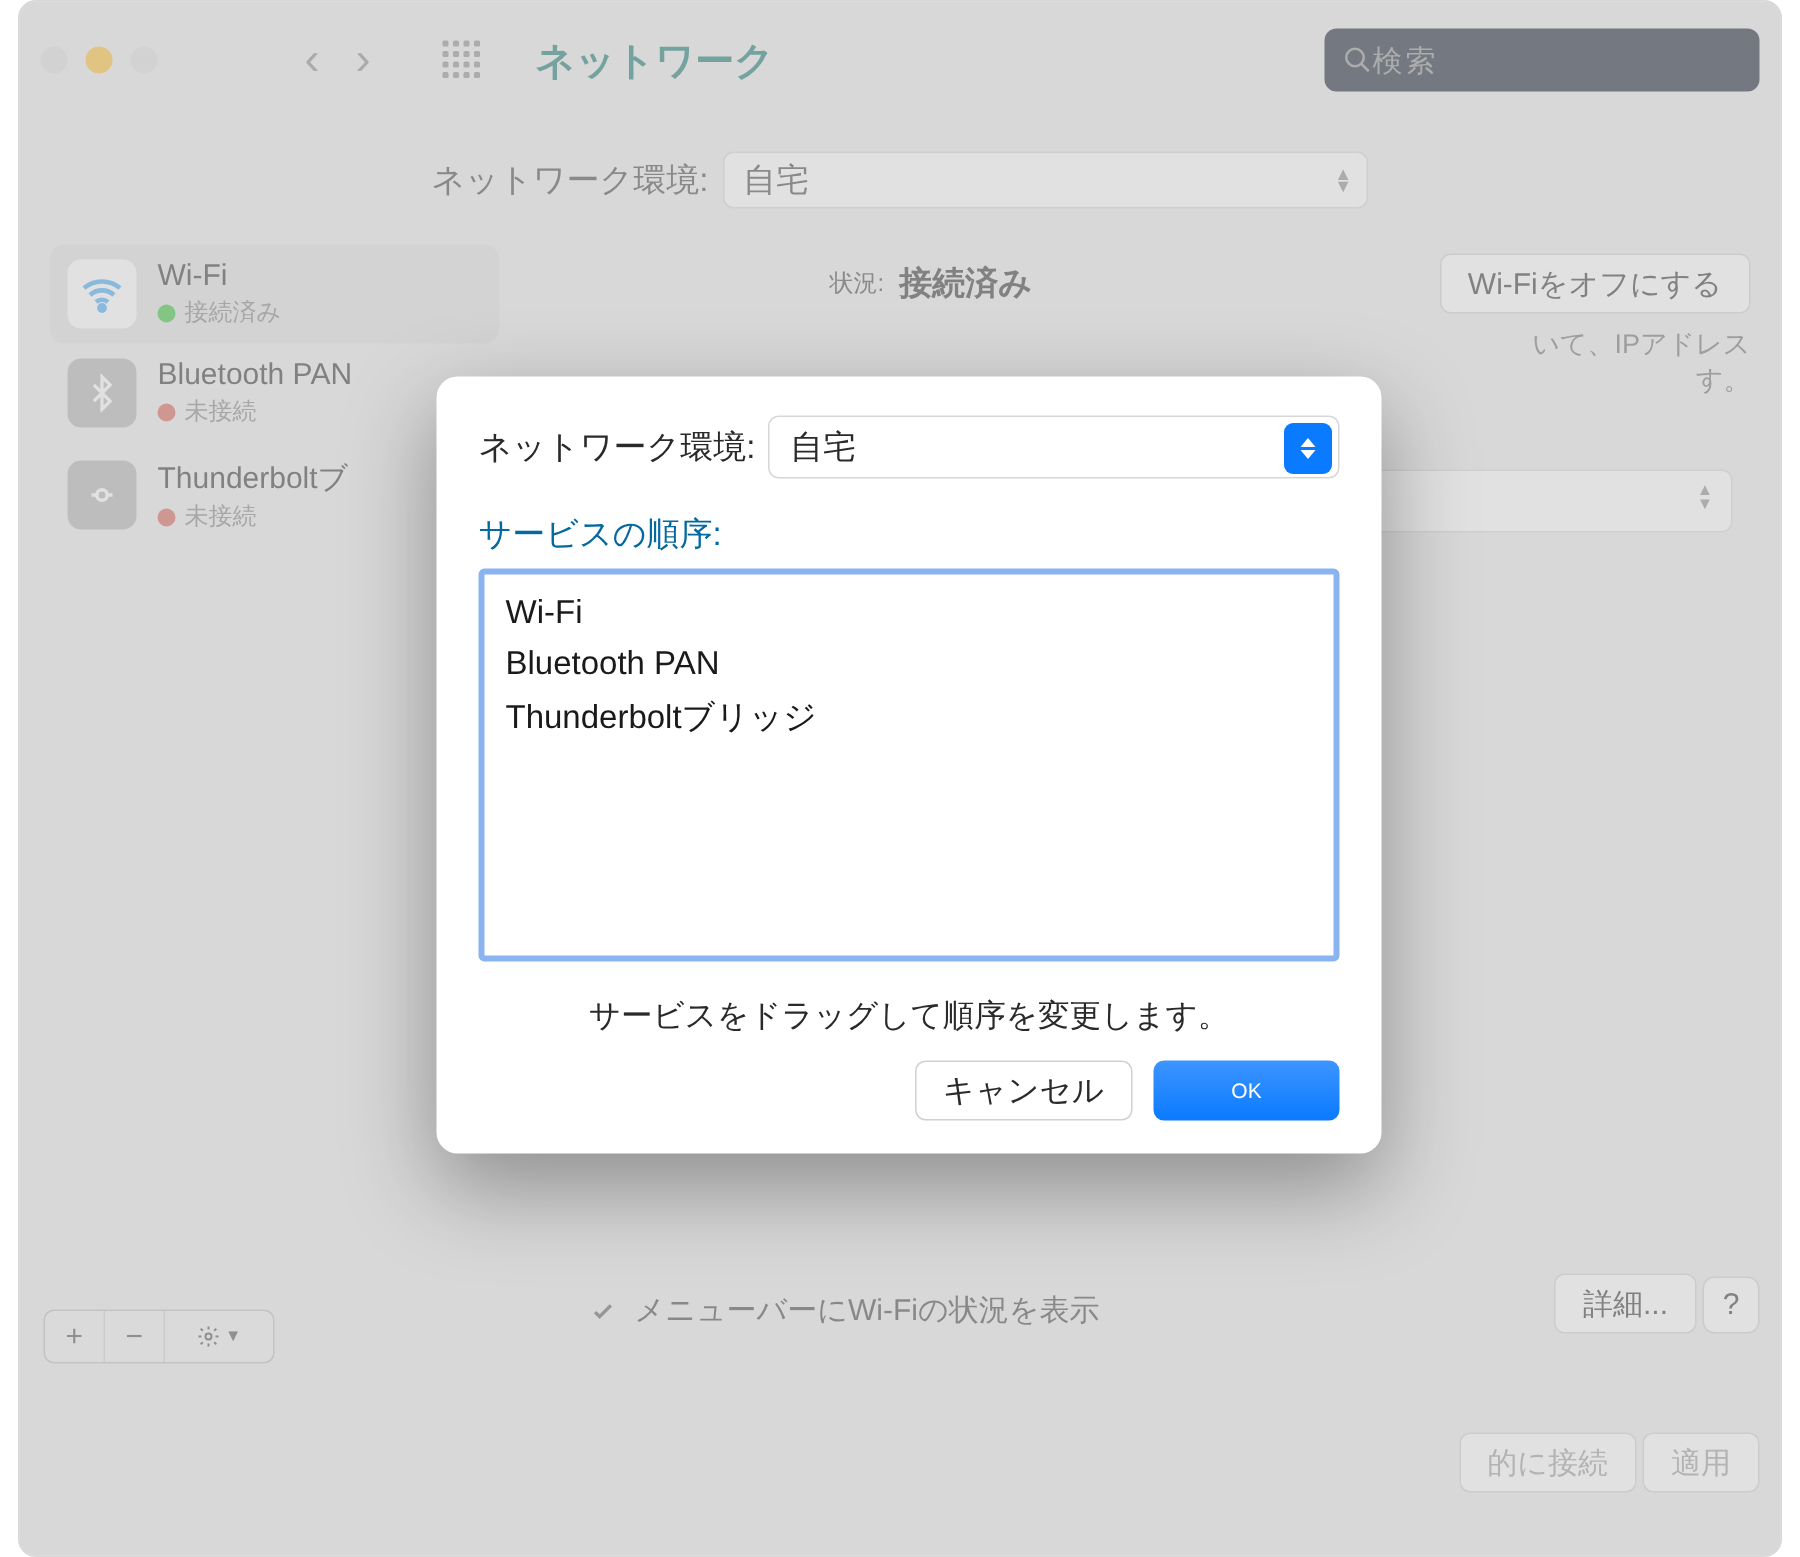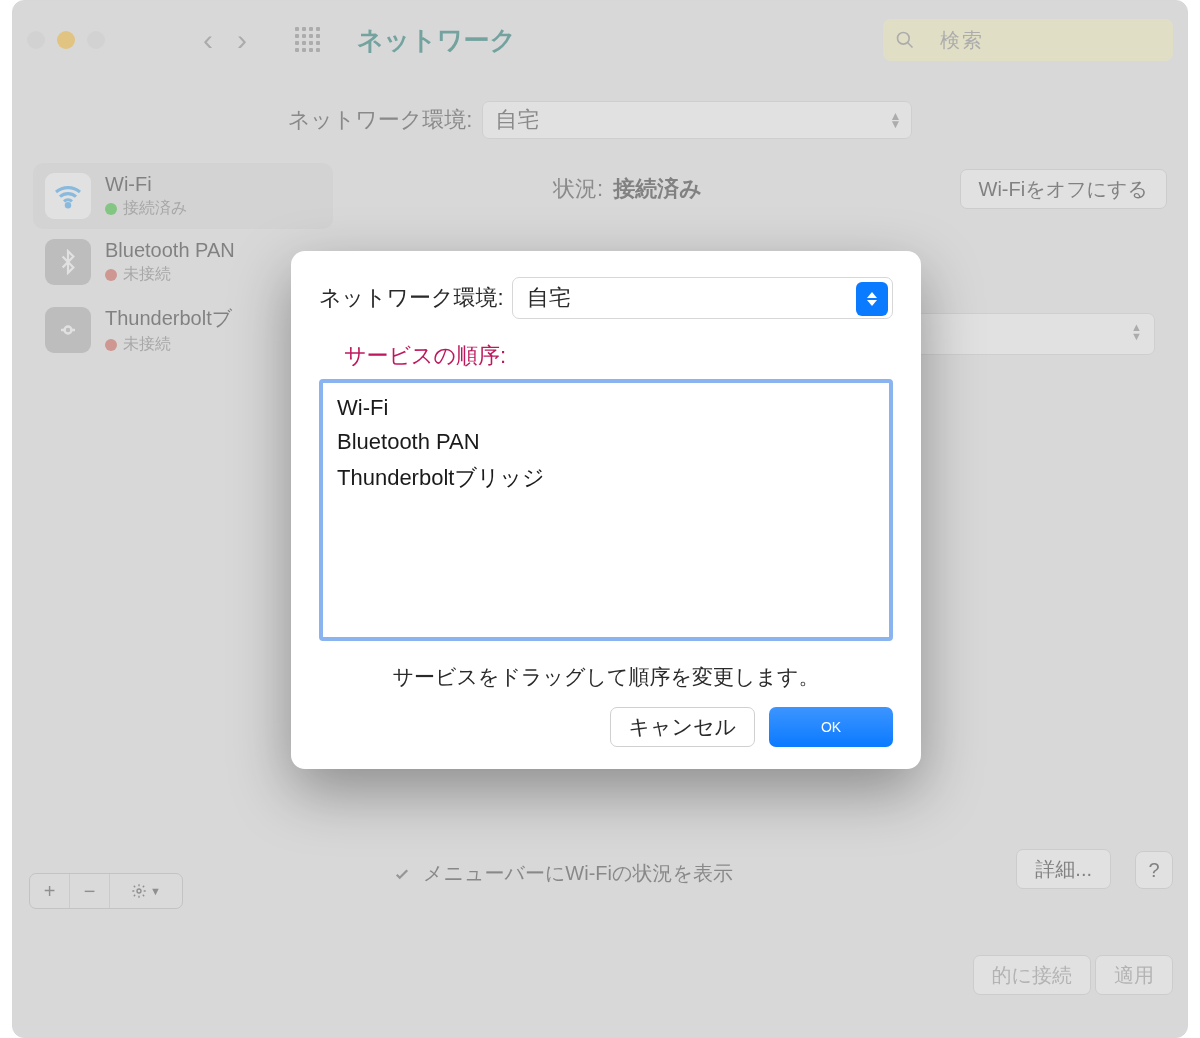--- a/index.html
+++ b/index.html
@@ -9,21 +9,21 @@
 
   
   .titlebar { height: 78px; display:flex; align-items:center; padding:0 14px; gap:8px; }
   .traffic { display:flex; gap:12px; align-items:center; margin-right: 90px;}
   .traffic span { width:18px; height:18px; border-radius:50%; background:#ddd; display:inline-block;}
   .traffic .yellow { background:#febc2e; }
   .navarrows { display:flex; gap:24px; color:#888; font-size:30px; margin-right:40px; }
   .grid-icon { width:26px; height:26px; display:grid; grid-template-columns:repeat(4,4px); grid-template-rows:repeat(4,4px); gap:3px; margin-right:28px;}
   .grid-icon i{ background:#8a8a8a; border-radius:1px;}
   .win-title{ font-size:26px; font-weight:600; color:#0f766e; flex:1;}
-  .searchbox{ width:290px; height:42px; background:#fef9c3; border-radius:8px; display:flex; align-items:center; padding:0 12px; color:#8a8a8a; gap:25px;}
+  .searchbox{ width:290px; height:42px; background:#0f172a; border-radius:8px; display:flex; align-items:center; padding:0 12px; color:#8a8a8a; gap:0;}
   .searchbox svg{ width:20px; height:20px; stroke:#8a8a8a; fill:none; stroke-width:2;}
   .searchbox span{ font-size:20px; letter-spacing:2px;}
 
   
   .content{ position:relative; padding:0 10px; height:calc(100% - 78px);}
   .loc-row{ display:flex; align-items:center; justify-content:center; gap:10px; padding:22px 0 24px; font-size:22px; color:#3c3c3c;}
   .loc-row .lbl{ text-align:right;}
   .loc-select{ width:430px; height:38px; background:#fff; border:1px solid #d7d7d7; border-radius:7px; display:flex; align-items:center; padding:0 12px; position:relative;}
   .loc-select .sel-caret{ position:absolute; right:10px; color:#8a8a8a; font-size:12px; line-height:8px; display:flex; flex-direction:column;}
 
@@ -46,51 +46,51 @@
   .dot.red{ background:#d65b4f;}
 
   .sidebar-controls{ position:absolute; left:16px; bottom:128px; display:flex; border:1px solid #bcbcbc; border-radius:7px; overflow:hidden; background:#efefef;}
   .sidebar-controls button{ width:40px; height:34px; border:none; border-right:1px solid #cfcfcf; background:transparent; font-size:20px; color:#4a4a4a; display:flex; align-items:center; justify-content:center;}
   .sidebar-controls button:last-child{ border-right:none; width:72px; gap:3px;}
   .sidebar-controls .chev{ font-size:11px;}
 
   
   .rightpane{ flex:1; position:relative;}
   .status-row{ display:flex; align-items:center; gap:10px; padding-top:6px;}
-  .status-row .lbl{ font-size:22px; color:#404040; margin-left:200px;}
+  .status-row .lbl{ font-size:16px; color:#404040; margin-left:200px;}
   .status-row .val{ font-size:22px; font-weight:600; color:#2a2a2a; flex:1;}
   .btn-flat{ height:40px; padding:0 18px; background:#fff; border:1px solid #d0d0d0; border-radius:7px; font-size:20px; color:#2a2a2a;}
   .sub-info{ margin-left:340px; font-size:18px; color:#6b6b6b; margin-top:8px;}
 
   .auto-select{ position:absolute; right:12px; top:150px; width:700px; height:42px; background:#fff; border:1px solid #d7d7d7; border-radius:7px;}
   .auto-select .sel-caret{ position:absolute; right:12px; top:9px; color:#8a8a8a; font-size:11px; line-height:9px; display:flex; flex-direction:column;}
 
   .opts{ position:absolute; right:10px; top:222px; width:480px; font-size:20px; color:#3b3b3b;}
   .opts .check-row{ display:flex; align-items:flex-start; gap:10px; margin-bottom:18px;}
   .opts .note{ font-size:17px; color:#7a7a7a; line-height:1.45; margin-top:6px;}
 
   .menubar-row{ position:absolute; bottom:150px; left:380px; display:flex; align-items:center; gap:12px; font-size:20px; color:#3b3b3b;}
   .menubar-row svg{ width:18px; height:18px;}
-  .advanced{ position:absolute; right:76px; bottom:148px; }
+  .advanced{ position:absolute; right:56px; bottom:148px; }
   .help-btn{ position:absolute; right:14px; bottom:148px; width:38px; height:38px; border-radius:8px; border:1px solid #cfcfcf; background:#fff; font-size:20px; color:#2a2a2a;}
 
   .footer-btns{ position:absolute; right:14px; bottom:42px; display:flex; gap:4px;}
   .footer-btns .btn-flat{ color:#9a9a9a;}
 
   
   .overlay{ position:absolute; inset:0; background:rgba(200,200,200,0.55);}
   .sheet{ position:absolute; left:278px; top:250px; width:630px; background:#fff; border-radius:14px; box-shadow:0 22px 60px rgba(0,0,0,.35); padding:26px 28px 22px; }
   .sheet-row{ display:flex; align-items:center; gap:8px; font-size:22px; color:#2a2a2a;}
   .sheet-sel{ flex:1; height:42px; border:1px solid #d7d7d7; border-radius:7px; display:flex; align-items:center; padding:0 14px; position:relative; font-size:22px;}
   .sheet-sel .blue-caret{ position:absolute; right:4px; top:4px; width:32px; height:34px; border-radius:6px; background:#0a7aff; display:flex; flex-direction:column; align-items:center; justify-content:center; gap:2px;}
   .sheet-sel .blue-caret span{ width:0; height:0; border-left:5px solid transparent; border-right:5px solid transparent;}
   .sheet-sel .blue-caret .up{ border-bottom:6px solid #fff;}
   .sheet-sel .blue-caret .dn{ border-top:6px solid #fff;}
 
-  .sheet-label{ margin-top:22px; font-size:22px; color:#be185d;margin-left:25px;}
+  .sheet-label{ margin-top:22px; font-size:22px; color:#0369a1;}
   .order-box{ margin-top:8px; border:4px solid #8ab4ef; border-radius:4px; height:262px; padding:8px 14px; font-size:22px; color:#1a1a1a;}
   .order-box li{ list-style:none; padding:4px 0;}
   .drag-hint{ text-align:center; font-size:21px; color:#2a2a2a; }
   .sheet-btns{ display:flex; justify-content:flex-end; gap:14px; margin-top:16px;}
   .sheet-btns .btn-flat{ min-width:124px; font-size:21px;margin-left:32px;}
   .btn-primary{ height:40px; min-width:124px; border:none; border-radius:7px; background:linear-gradient(#3d95ff,#0a7aff); color:#fff; font-size:14px; font-weight:500;}
 </style>
 </head>
 <body>
 
@@ -203,20 +203,22 @@
 
         </div>
       </div>
 
       <div class="rightpane">
         <div class="status-row">
           <span class="lbl">状況:</span>
           <span class="val">接続済み</span>
           <button class="btn-flat">Wi-Fiをオフにする</button>
         </div>
+        <div class="sub-info" style="white-space:pre-line; text-align:right;">いて、IPアドレス
+す。</div>
 
         <div class="auto-select">
           <span class="sel-caret">
               <span>▲</span>
               <span>▼</span>
             </span>
         </div>
 
         <div class="opts">
           <div class="check-row">

